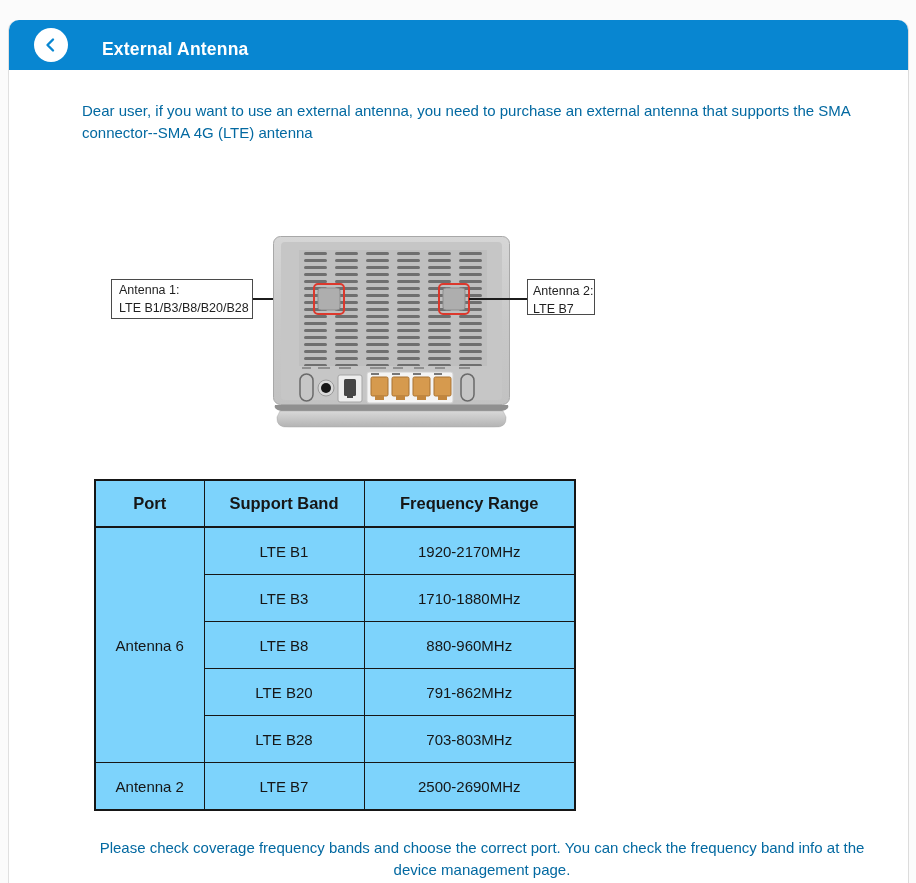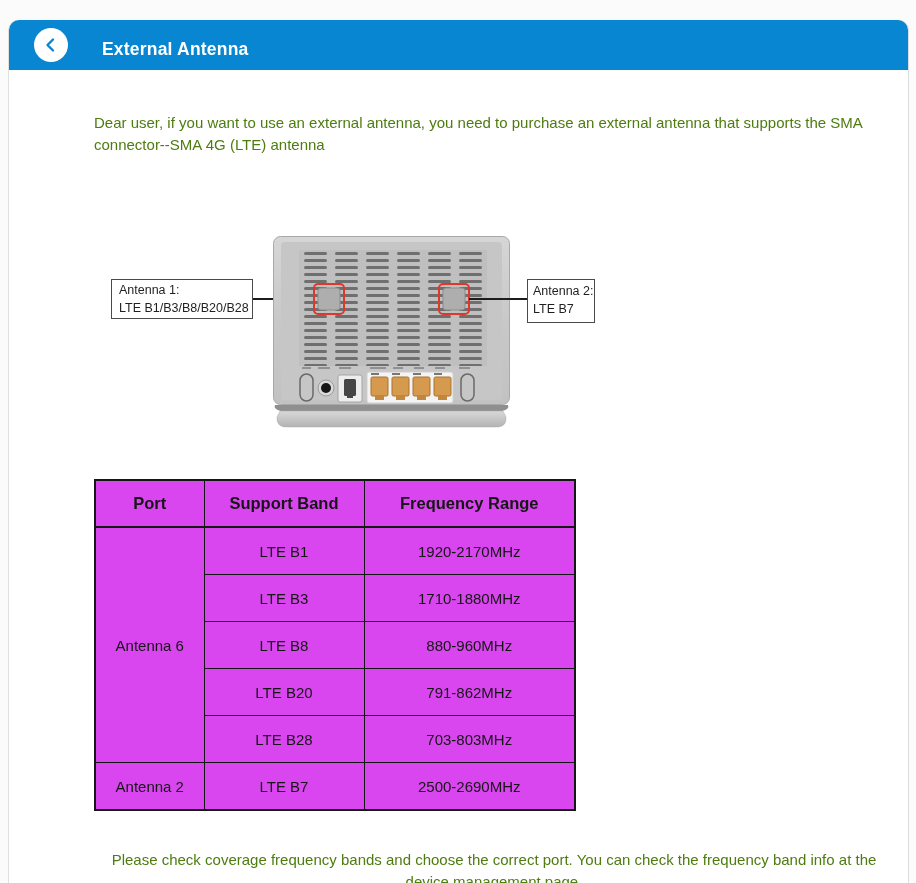--- a/index.html
+++ b/index.html
@@ -24,54 +24,54 @@
   .back-btn{
     position:absolute;left:25px;top:8px;width:34px;height:34px;border-radius:50%;
     background:#ffffff;border:none;padding:0;cursor:pointer;
     display:flex;align-items:center;justify-content:center;
   }
   .hdr h1{
     position:absolute;left:89px;top:0;line-height:50px;margin:4px;
     color:#ffffff;font-size:17.5px;font-weight:bold;letter-spacing:.2px;
   }
   .para{
-    position:absolute;left:73px;width:800px;margin:12px;
-    font-size:15px;line-height:1.46;color:#4d7c0f;
+    position:absolute;left:73px;width:800px;margin:0;
+    font-size:15px;line-height:1.46;color:#0369a1;
   }
   .p1{top:80px;}
   .p2{top:135px;}
   .p3{top:817px;text-align:center;}
 
   
   .figure{position:absolute;left:0;top:0;}
   .label-box{
     position:absolute;background:#ffffff;border:1px solid #4a4a4a;
     box-sizing:border-box;color:#1f1f1f;font-size:12.5px;line-height:1.4;
     padding:2px 7px;white-space:nowrap;
   }
   .label-1{left:102px;top:259px;width:142px;height:40px;}
-  .label-2{left:518px;top:259px;width:68px;height:44px;padding:3px 5px;}
+  .label-2{left:518px;top:259px;width:68px;height:36px;padding:3px 5px;}
   .connector{position:absolute;height:1.5px;background:#1c1c1c;}
   .line-left{left:244px;top:278px;width:61px;}
   .line-right{left:460px;top:278px;width:58px;}
   .router-svg{position:absolute;left:264px;top:216px;}
 
   
   .band-table{
     position:absolute;left:85px;top:459px;width:480px;
     border-collapse:collapse;table-layout:fixed;
     font-size:15px;color:#161616;
   }
   .band-table col.c1{width:109px;}
   .band-table col.c2{width:160px;}
   .band-table col.c3{width:211px;}
   .band-table{border:2px solid #161616;}
   .band-table th,.band-table td{
     border:1px solid #161616;text-align:center;vertical-align:middle;
-    padding:0;background:#d946ef;
+    padding:0;background:#7dd3fc;
   }
   .band-table th{height:45px;font-size:16.5px;font-weight:bold;border-bottom-width:2px;}
   .band-table td{height:46px;font-weight:normal;}
 </style>
 </head>
 <body>
 
 <div class="panel">
 
   <div class="hdr">

